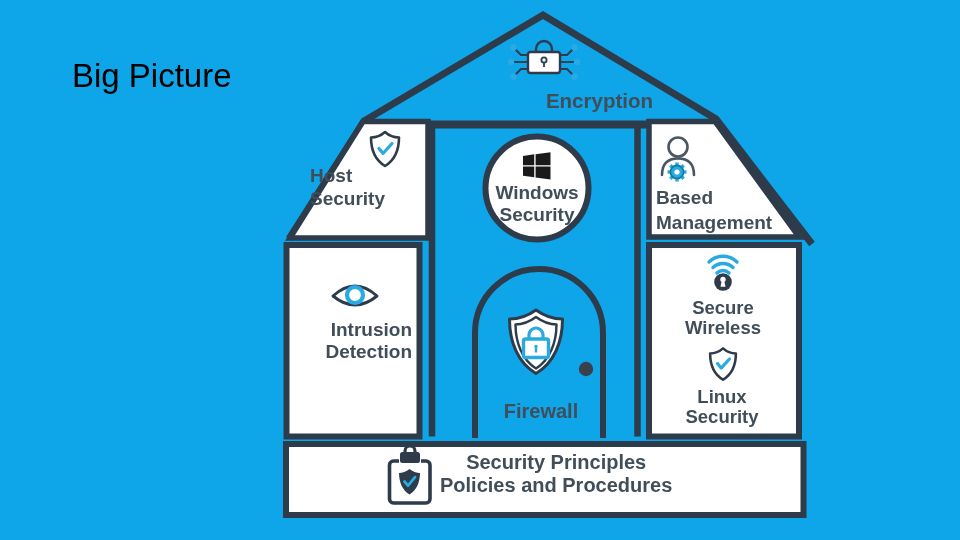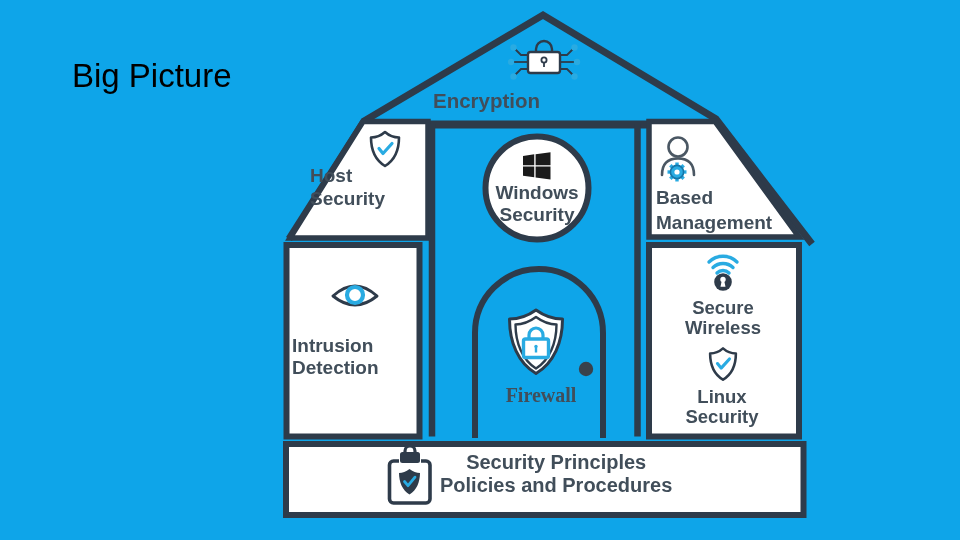--- a/index.html
+++ b/index.html
@@ -10,26 +10,26 @@
   #diagram-svg{position:absolute;left:0;top:0;width:960px;height:540px;}
   .lbl{
     position:absolute;font-family:"Liberation Sans",sans-serif;
     font-weight:600;color:#414e5a;white-space:nowrap;
   }
   .lbl div{white-space:nowrap;}
   #big-picture{
     position:absolute;left:72px;top:57px;font-size:33px;font-weight:400;
     color:#000;font-family:"Liberation Sans",sans-serif;
   }
-  #lbl-encryption{left:433px;top:89px;width:220px;text-align:left;font-size:20.5px;}
+  #lbl-encryption{left:433px;top:89px;width:220px;text-align:right;font-size:20.5px;}
   #lbl-host{left:310px;top:164px;width:102px;font-size:19px;line-height:23px;}
   #lbl-windows{left:477px;top:182px;width:120px;text-align:center;font-size:19px;line-height:22px;}
   #lbl-user{left:656px;top:185px;width:148px;text-align:left;font-size:19px;line-height:25px;}
-  #lbl-intrusion{left:292px;top:335px;width:120px;text-align:left;font-size:19px;line-height:21.5px;}
-  #lbl-firewall{left:479px;top:384px;width:124px;text-align:center;font-size:20px;font-family:Liberation Serif, serif;}
+  #lbl-intrusion{left:292px;top:319px;width:120px;text-align:right;font-size:19px;line-height:21.5px;}
+  #lbl-firewall{left:479px;top:400px;width:124px;text-align:center;font-size:20px;}
   #lbl-wireless{left:663px;top:298px;width:120px;text-align:center;font-size:18.5px;line-height:19.5px;}
   #lbl-linux{left:662px;top:387px;width:120px;text-align:center;font-size:18.5px;line-height:19.5px;}
   #lbl-foundation{left:440px;top:451px;text-align:center;font-size:20px;line-height:22.5px;}
 </style>
 </head>
 <body>
 
 <div id="stage">
 
   <svg id="diagram-svg" viewBox="0 0 960 540">

